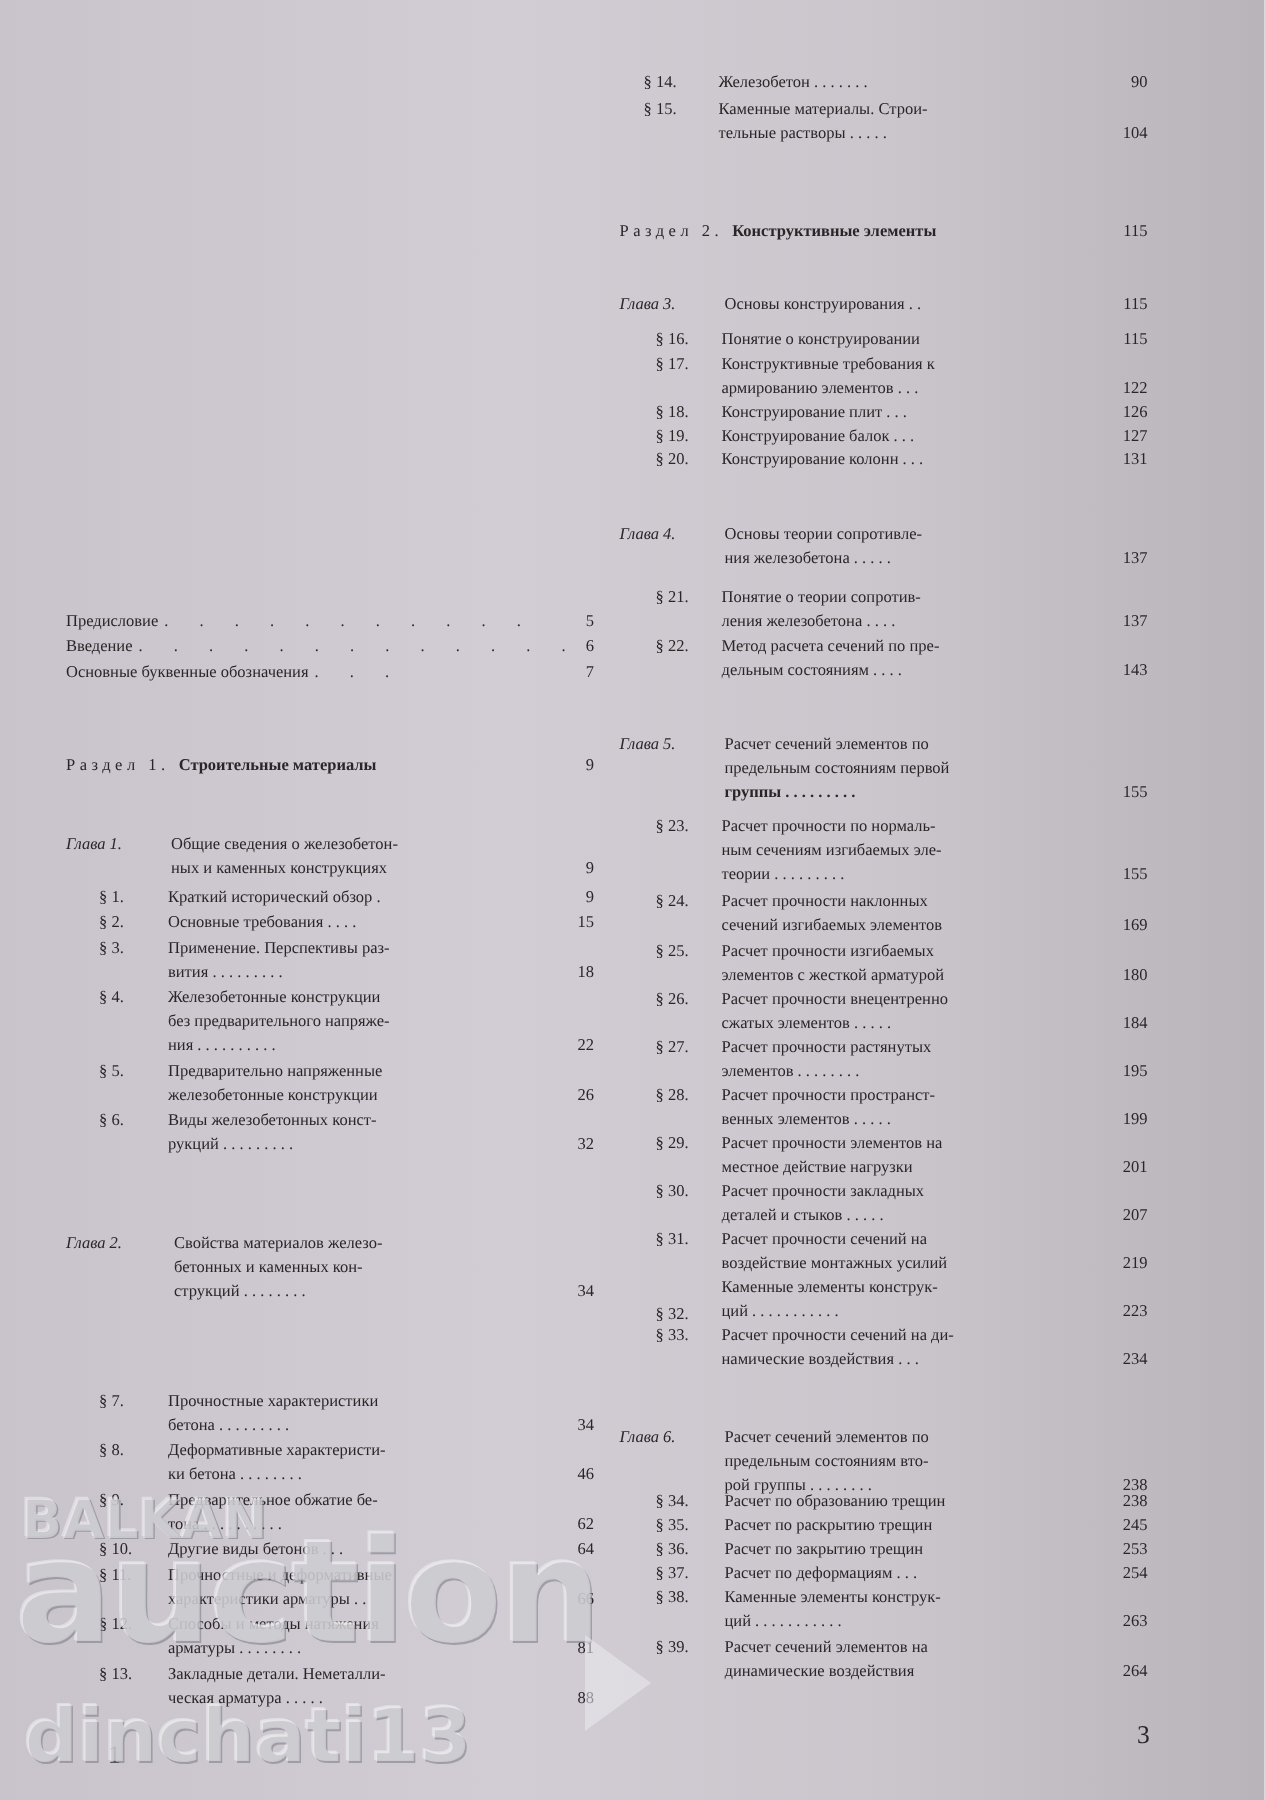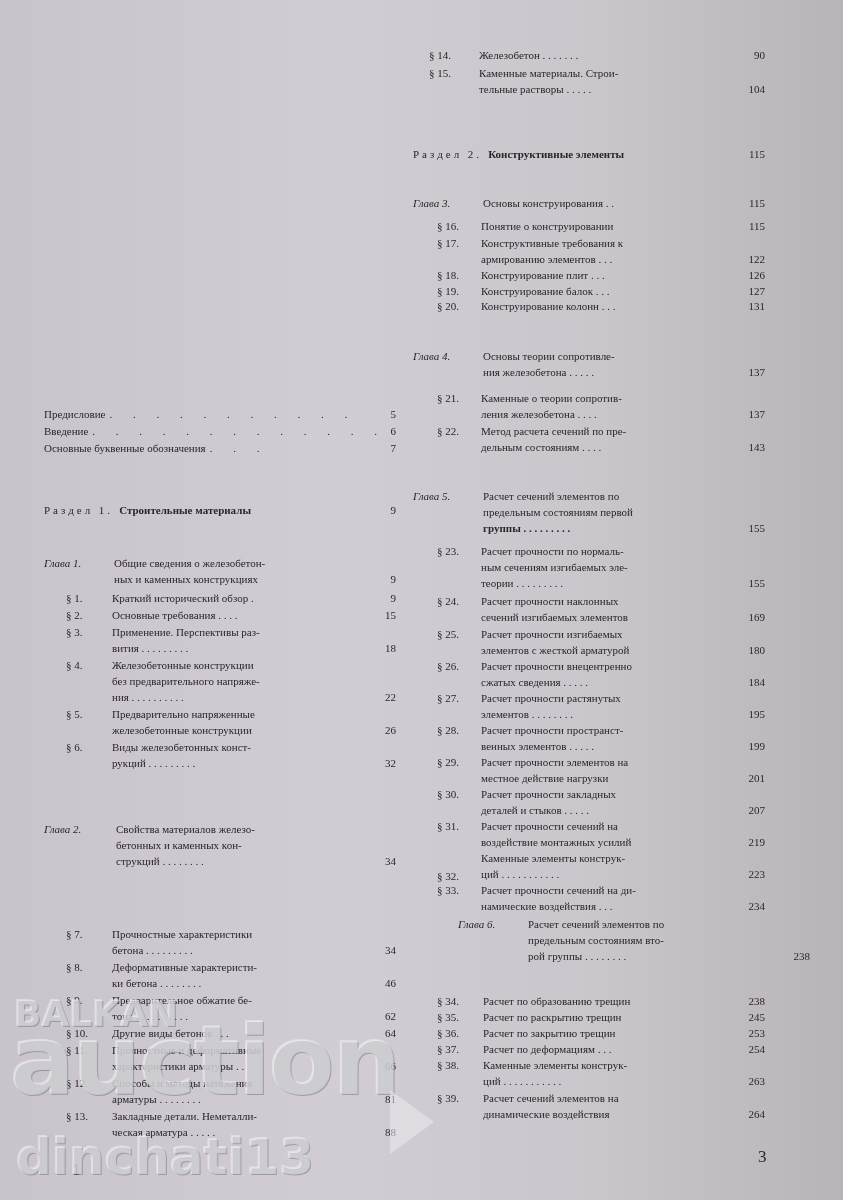--- a/index.html
+++ b/index.html
@@ -183,21 +183,21 @@
         <span class="page-num">131</span>
       </div>
       <div class="entry" style="position: absolute; top: 303px; left: 0px; width: 352px;">
         <span class="it" style="position: absolute; left: 0px; top: 0px;">Глава 4.</span>
         <div style="margin-left: 70px; width: 234px; white-space: nowrap; overflow: hidden;">Основы теории сопротивле-</div>
         <div style="margin-left: 70px; width: 234px; white-space: nowrap; overflow: hidden;">ния железобетона . . . . .</div>
         <span class="page-num">137</span>
       </div>
       <div class="entry" style="position: absolute; top: 345px; left: 0px; width: 352px;">
         <span style="position: absolute; left: 24px; top: 0px;">§ 21.</span>
-        <div style="margin-left: 68px; width: 236px; white-space: nowrap; overflow: hidden;">Каменные о теории сопротив-</div>
+        <div style="margin-left: 68px; width: 236px; white-space: nowrap; overflow: hidden;">Понятие о теории сопротив-</div>
         <div style="margin-left: 68px; width: 236px; white-space: nowrap; overflow: hidden;">ления железобетона . . . .</div>
         <span class="page-num">137</span>
       </div>
       <div class="entry" style="position: absolute; top: 378px; left: 0px; width: 352px;">
         <span style="position: absolute; left: 24px; top: 0px;">§ 22.</span>
         <div style="margin-left: 68px; width: 236px; white-space: nowrap; overflow: hidden;">Метод расчета сечений по пре-</div>
         <div style="margin-left: 68px; width: 236px; white-space: nowrap; overflow: hidden;">дельным состояниям . . . .</div>
         <span class="page-num">143</span>
       </div>
       <div class="entry" style="position: absolute; top: 443px; left: 0px; width: 352px;">
@@ -222,21 +222,21 @@
       </div>
       <div class="entry" style="position: absolute; top: 581px; left: 0px; width: 352px;">
         <span style="position: absolute; left: 24px; top: 0px;">§ 25.</span>
         <div style="margin-left: 68px; width: 236px; white-space: nowrap; overflow: hidden;">Расчет прочности изгибаемых</div>
         <div style="margin-left: 68px; width: 236px; white-space: nowrap; overflow: hidden;">элементов с жесткой арматурой</div>
         <span class="page-num">180</span>
       </div>
       <div class="entry" style="position: absolute; top: 613px; left: 0px; width: 352px;">
         <span style="position: absolute; left: 24px; top: 0px;">§ 26.</span>
         <div style="margin-left: 68px; width: 236px; white-space: nowrap; overflow: hidden;">Расчет прочности внецентренно</div>
-        <div style="margin-left: 68px; width: 236px; white-space: nowrap; overflow: hidden;">сжатых сведения . . . . .</div>
+        <div style="margin-left: 68px; width: 236px; white-space: nowrap; overflow: hidden;">сжатых элементов . . . . .</div>
         <span class="page-num">184</span>
       </div>
       <div class="entry" style="position: absolute; top: 645px; left: 0px; width: 352px;">
         <span style="position: absolute; left: 24px; top: 0px;">§ 27.</span>
         <div style="margin-left: 68px; width: 236px; white-space: nowrap; overflow: hidden;">Расчет прочности растянутых</div>
         <div style="margin-left: 68px; width: 236px; white-space: nowrap; overflow: hidden;">элементов . . . . . . . .</div>
         <span class="page-num">195</span>
       </div>
       <div class="entry" style="position: absolute; top: 677px; left: 0px; width: 352px;">
         <span style="position: absolute; left: 24px; top: 0px;">§ 28.</span>
@@ -267,21 +267,21 @@
         <div style="margin-left: 68px; width: 236px; white-space: nowrap; overflow: hidden;">Каменные элементы конструк-</div>
         <div style="margin-left: 68px; width: 236px; white-space: nowrap; overflow: hidden;">ций . . . . . . . . . . .</div>
         <span class="page-num">223</span>
       </div>
       <div class="entry" style="position: absolute; top: 837px; left: 0px; width: 352px;">
         <span style="position: absolute; left: 24px; top: 0px;">§ 33.</span>
         <div style="margin-left: 68px; width: 236px; white-space: nowrap; overflow: hidden;">Расчет прочности сечений на ди-</div>
         <div style="margin-left: 68px; width: 236px; white-space: nowrap; overflow: hidden;">намические воздействия . . .</div>
         <span class="page-num">234</span>
       </div>
-      <div class="entry" style="position: absolute; top: 871px; left: 0px; width: 352px; margin-left: 45px;">
+      <div class="entry" style="position: absolute; top: 905px; left: 0px; width: 352px;">
         <span class="it" style="position: absolute; left: 0px; top: 0px;">Глава 6.</span>
         <div style="margin-left: 70px; width: 234px; white-space: nowrap; overflow: hidden;">Расчет сечений элементов по</div>
         <div style="margin-left: 70px; width: 234px; white-space: nowrap; overflow: hidden;">предельным состояниям вто-</div>
         <div style="margin-left: 70px; width: 234px; white-space: nowrap; overflow: hidden;">рой группы . . . . . . . .</div>
         <span class="page-num">238</span>
       </div>
       <div class="entry" style="position: absolute; top: 948px; left: 0px; width: 352px;">
         <span style="position: absolute; left: 24px; top: 0px;">§ 34.</span>
         <div style="margin-left: 70px; width: 234px; white-space: nowrap; overflow: hidden;">Расчет по образованию трещин</div>
         <span class="page-num">238</span>

